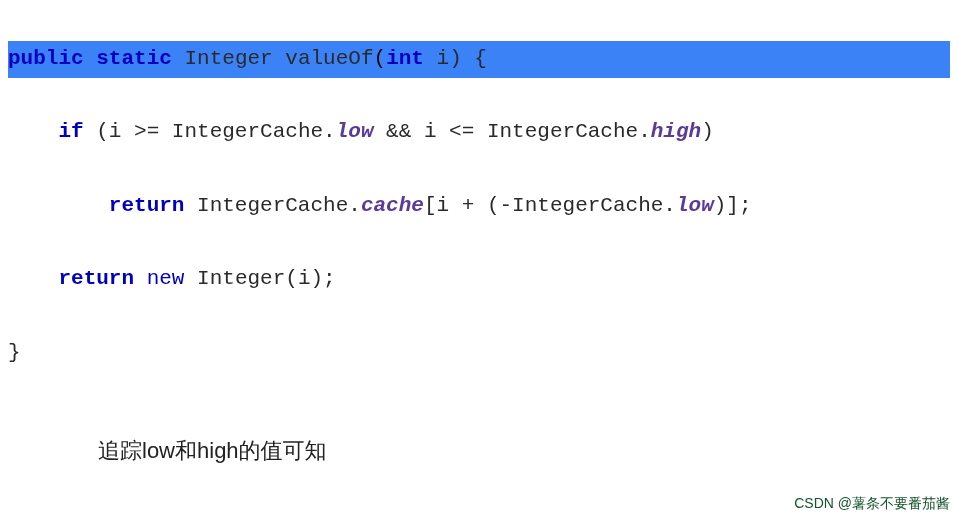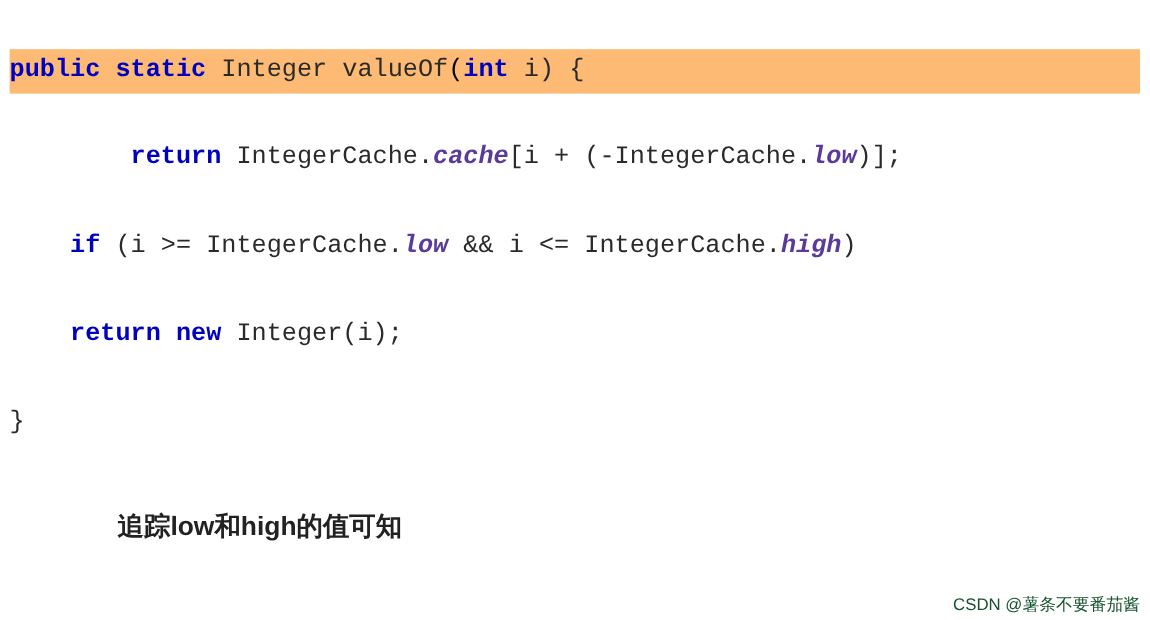--- a/index.html
+++ b/index.html
@@ -11,53 +11,52 @@
     position: relative;
   }
   .code-block {
     font-family: "Consolas", "Courier New", monospace;
     font-size: 21px;
     line-height: 1.75;
     padding: 4px 8px;
     white-space: pre;
     background: #fff;
   }
-  .code-block .line1 { background: #fdba74; }
+  .code-block .line1 { background: #3b82f6; }
   .kw-public { color: #0000c0; font-weight: bold; }
   .kw-static { color: #0000c0; font-weight: bold; }
   .kw-int { color: #0000c0; font-weight: bold; }
   .kw-if { color: #0000c0; font-weight: bold; }
   .kw-return { color: #0000c0; font-weight: bold; }
-  .kw-new { color: #0000c0; font-weight: bold; margin-top: 32px; }
+  .kw-new { color: #0000c0; font-weight: normal; margin-top: 32px; }
   .field-italic { color: #5a3a9a; font-style: italic; font-weight: bold; }
   .plain { color: #2a2a2a; }
   .notes {
     font-size: 22px;
     color: #222;
     line-height: 1.95;
     padding-left: 98px;
-    margin-top: 6px;
-    font-weight: bold;
+    margin-top: 18px;
   }
   .watermark {
     position: absolute;
     right: 8px;
     bottom: 4px;
     font-size: 14px;
     color: #14532d;
     font-family: "Microsoft YaHei", sans-serif;
   }
 </style>
 </head>
 <body>
 
 <div class="code-block">
 <div class="line1"><span class="kw-public">public</span> <span class="kw-static">static</span> <span class="plain">Integer</span> <span class="plain">valueOf</span>(<span class="kw-int">int</span> <span class="plain">i</span><span class="plain">) {</span></div>
+<div>    <span class="kw-if">if</span><span class="plain"> (i &gt;= IntegerCache.</span><span class="field-italic">low</span><span class="plain"> &amp;&amp; i &lt;= IntegerCache.</span><span class="field-italic">high</span><span class="plain">)</span></div>
 <div>        <span class="kw-return">return</span><span class="plain"> IntegerCache.</span><span class="field-italic">cache</span><span class="plain">[i + (-IntegerCache.</span><span class="field-italic">low</span><span class="plain">)];</span></div>
-<div>    <span class="kw-if">if</span><span class="plain"> (i &gt;= IntegerCache.</span><span class="field-italic">low</span><span class="plain"> &amp;&amp; i &lt;= IntegerCache.</span><span class="field-italic">high</span><span class="plain">)</span></div>
 <div>    <span class="kw-return">return</span> <span class="kw-new">new</span><span class="plain"> Integer(i);</span></div>
 <div><span class="plain">}</span></div>
 </div>
 
 <div class="notes">
   <div>追踪low和high的值可知</div>
 </div>
 
 <div class="watermark">CSDN @薯条不要番茄酱</div>
 

